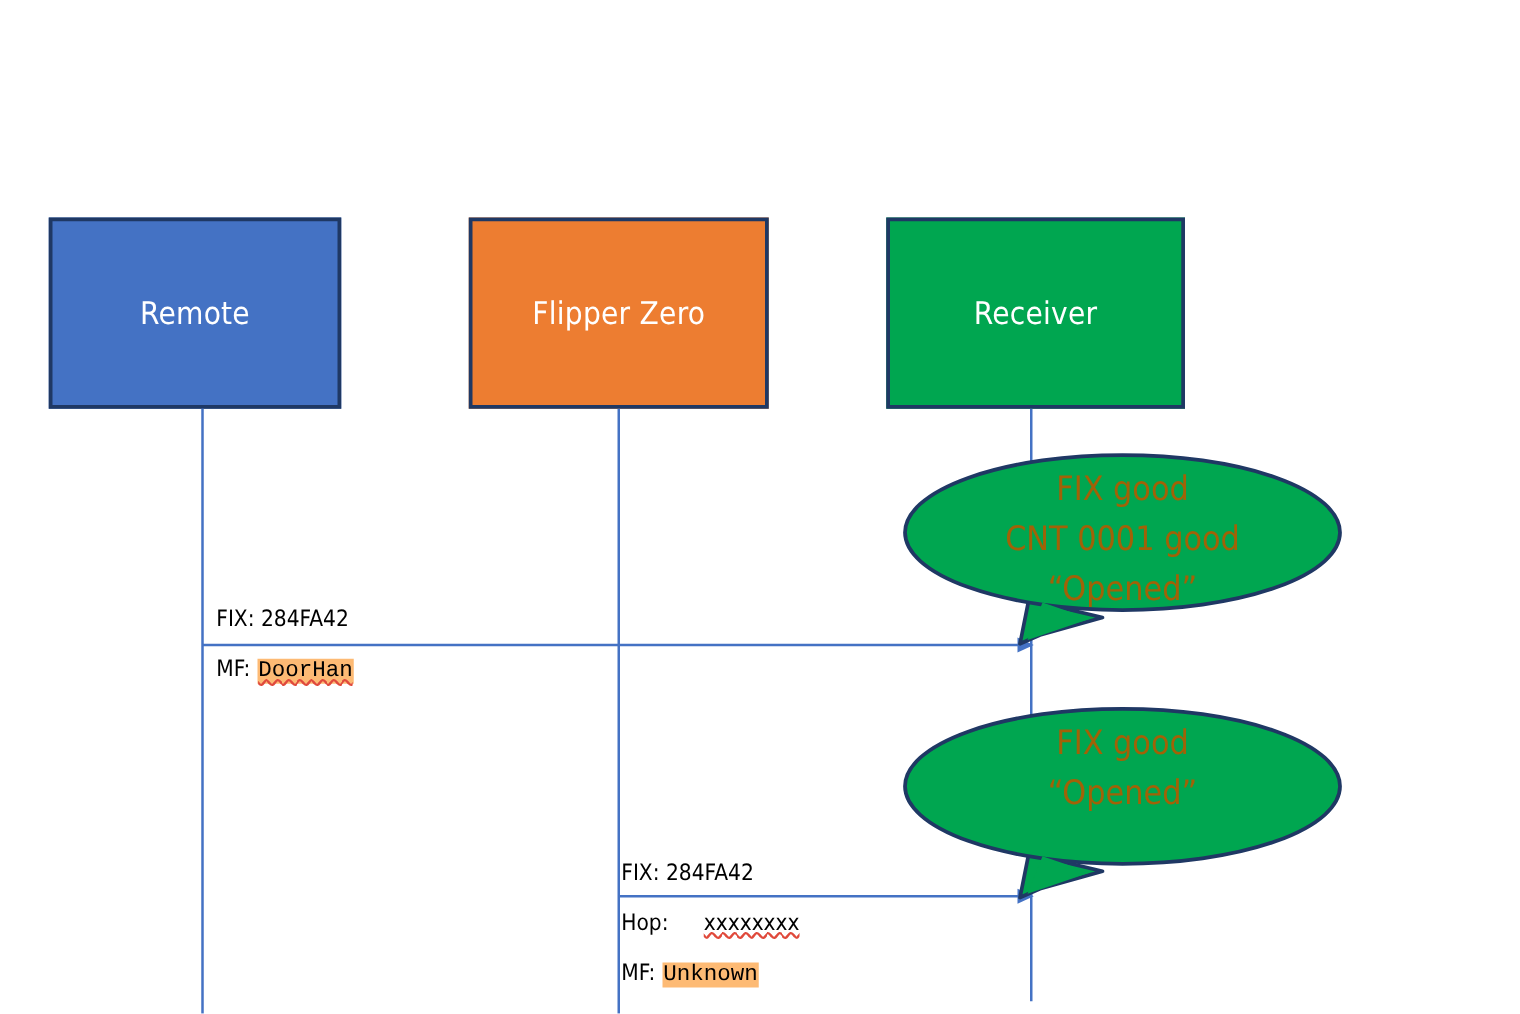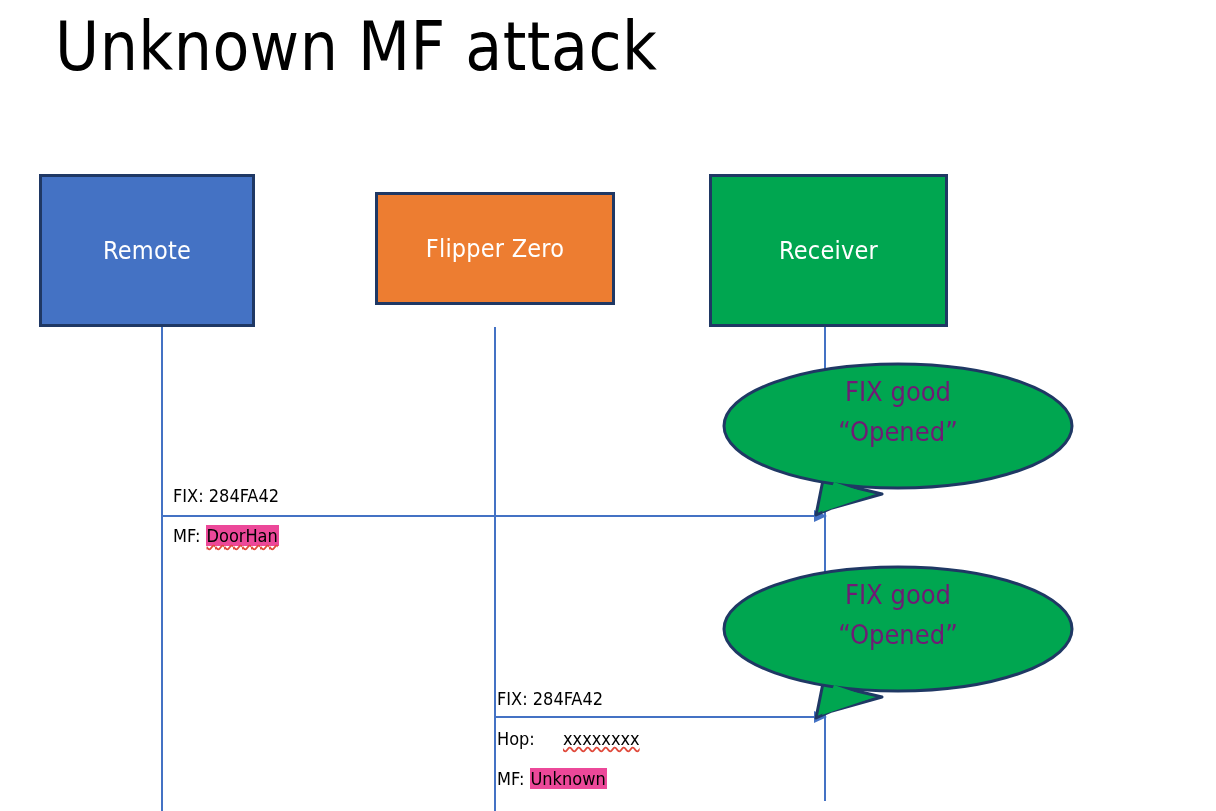--- a/index.html
+++ b/index.html
@@ -39,22 +39,22 @@
     display: flex;
     align-items: center;
     justify-content: center;
     color: #ffffff;
     font-size: 25px;
     font-weight: 400;
     font-family: "DejaVu Sans Condensed", "DejaVu Sans", sans-serif;
     font-stretch: condensed;
     letter-spacing: 0.2px;
   }
-  #actor-remote  { left: 39px;  top: 174px; width: 216px; height: 153px; background: #4472C4; }
-  #actor-flipper { left: 375px; top: 192px; width: 240px; height: 113px; background: #ED7D31; }
+  #actor-remote  { left: 39px;  top: 174px; width: 234px; height: 153px; background: #4472C4; }
+  #actor-flipper { left: 375px; top: 174px; width: 240px; height: 153px; background: #ED7D31; }
   #actor-receiver{ left: 709px; top: 174px; width: 239px; height: 153px; background: #00A650; }
 
   
   .lifeline {
     position: absolute;
     width: 2px;
     background: #4472C4;
   }
   #lifeline-remote   { left: 161px; top: 327px; height: 484px; }
   #lifeline-flipper  { left: 494px; top: 327px; height: 484px; }
@@ -87,22 +87,23 @@
     font-size: 18px;
     font-family: "DejaVu Sans Condensed", "DejaVu Sans", sans-serif;
     font-stretch: condensed;
     line-height: 40px;
     white-space: nowrap;
   }
   #label-remote-msg  { left: 173px; top: 476px; }
   #label-flipper-msg { left: 497px; top: 679px; }
 
   .hl {
-    background: #ec4899;
+    background: #fdba74;
     padding: 0 1px;
+    font-family: Liberation Mono, monospace;
   }
   .squiggle {
     text-decoration: underline wavy #E04A3C;
     text-decoration-skip-ink: none;
     text-underline-offset: 2px;
   }
   .squiggle-plain {
     text-decoration: underline wavy #E04A3C;
     text-decoration-skip-ink: none;
     text-underline-offset: 1px;
@@ -117,38 +118,37 @@
     position: absolute;
     left: 0;
     top: 0;
     overflow: visible;
   }
   .bubble-text {
     position: absolute;
     left: 0;
     width: 100%;
     text-align: center;
-    color: #701a75;
+    color: #a16207;
     font-size: 27px;
     font-family: "DejaVu Sans Condensed", "DejaVu Sans", sans-serif;
     font-stretch: condensed;
     line-height: 40px;
     pointer-events: none;
   }
   #bubble-one { left: 722px; top: 362px; width: 352px; height: 170px; }
   #bubble-two { left: 722px; top: 565px; width: 352px; height: 170px; }
   #bubble-one .bubble-text { top: 10px; }
   #bubble-two .bubble-text { top: 10px; }
 </style>
 </head>
 <body>
 
 <div id="slide">
 
-  <div id="slide-title">Unknown MF attack</div>
 
   <div class="actor-box" id="actor-remote">
     <span>Remote</span>
   </div>
 
   <div class="actor-box" id="actor-flipper">
     <span>Flipper Zero</span>
   </div>
 
   <div class="actor-box" id="actor-receiver">
@@ -185,20 +185,21 @@
   </div>
 
   <div class="bubble" id="bubble-one">
     <svg width="352" height="170" viewBox="0 0 352 170">
       <path d="M 101 118 L 94 153 L 110 146 L 160 132 Z" fill="#00A650" stroke="#1F3864" stroke-width="3" stroke-linejoin="round"></path>
       <ellipse cx="176" cy="64" rx="174" ry="62" fill="#00A650" stroke="#1F3864" stroke-width="3"></ellipse>
       <path d="M 112 120 L 100 150 L 150 133" fill="#00A650" stroke="none"></path>
     </svg>
     <div class="bubble-text">
       <div>FIX good</div>
+      <div>CNT 0001 good</div>
       <div>“Opened”</div>
     </div>
   </div>
 
   <div class="bubble" id="bubble-two">
     <svg width="352" height="170" viewBox="0 0 352 170">
       <path d="M 101 118 L 94 153 L 110 146 L 160 132 Z" fill="#00A650" stroke="#1F3864" stroke-width="3" stroke-linejoin="round"></path>
       <ellipse cx="176" cy="64" rx="174" ry="62" fill="#00A650" stroke="#1F3864" stroke-width="3"></ellipse>
       <path d="M 112 120 L 100 150 L 150 133" fill="#00A650" stroke="none"></path>
     </svg>

